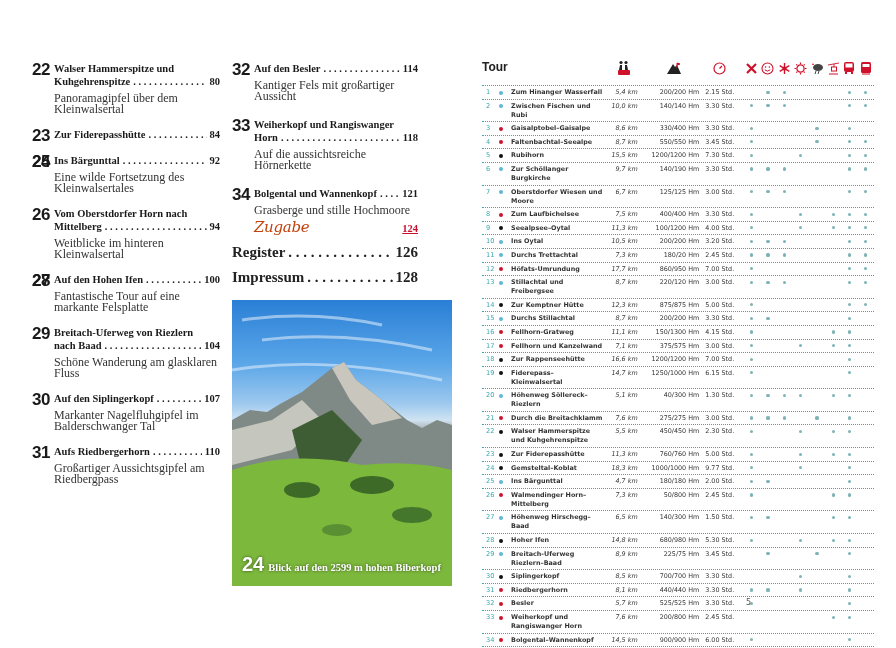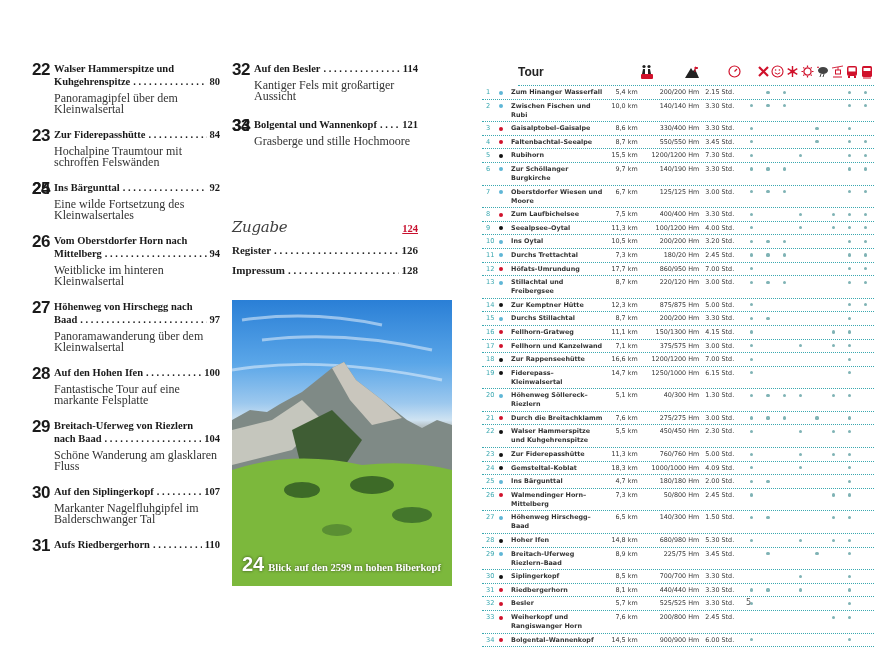--- a/index.html
+++ b/index.html
@@ -16,50 +16,50 @@
   .toc-title { font-family: "Liberation Serif", serif; font-weight: bold; font-size: 10.5px; line-height: 13px; color: #1a1a1a; }
   .toc-title-line { display: flex; align-items: flex-end; }
   .toc-title-line .t { white-space: nowrap; }
   .toc-title-line .dots { flex: 1; overflow: hidden; white-space: nowrap; margin: 0 3px; letter-spacing: 1.5px; }
   .toc-title-line .dots::before { content: ". . . . . . . . . . . . . . . . . . . . . . . . . . . . . . . . . . . . . . . . . . . . . . . . . ."; letter-spacing: 0; }
   .toc-title-line .pg { white-space: nowrap; }
   .toc-desc { font-family: Liberation Serif, serif; font-size: 12px; line-height: 11px; color: #333; margin-top: 5px; }
 
   .zugabe { position: absolute; left: 232px; top: 218px; width: 186px; }
   .zugabe-head { display: flex; justify-content: space-between; align-items: baseline; }
-  .zugabe-title { font-family: "DejaVu Serif", serif; font-style: italic; color: #404040; font-size: 15px; letter-spacing: -0.3px; }
+  .zugabe-title { font-family: "DejaVu Serif", serif; font-style: italic; color: #c2410c; font-size: 15px; letter-spacing: -0.3px; margin-left: 22px; }
   .zugabe-pg { font-family: "Liberation Serif", serif; font-weight: bold; color: #c8102e; font-size: 10.5px; text-decoration: underline; }
-  .extra-line { display: flex; align-items: baseline; font-family: "Liberation Serif", serif; font-weight: bold; font-size: 11px; margin-top: 8px; }
+  .extra-line { display: flex; align-items: baseline; font-family: "Liberation Serif", serif; font-weight: bold; font-size: 15px; margin-top: 8px; }
   .extra-line .dots { flex: 1; overflow: hidden; white-space: nowrap; margin: 0 3px; }
   .extra-line .dots::before { content: ". . . . . . . . . . . . . . . . . . . . . . . . . . . . . . . . . . . . . . . . . . . . . . . . . ."; }
 
   
   #photo { position: absolute; left: 232px; top: 300px; width: 220px; height: 286px; overflow: hidden;
     background: linear-gradient(180deg, #2a7fd6 0%, #5aa6e8 22%, #9cc8ee 36%, #cfe3f2 42%, #b9c4c9 44%, #7a8a7f 52%, #4f7c3a 60%, #6aa43a 70%, #86c040 82%, #6fae35 100%); }
   #photo svg { position: absolute; left: 0; top: 0; }
   .photo-caption { position: absolute; left: 10px; bottom: 10px; color: #fff; display: flex; align-items: baseline; text-shadow: 0 0 3px rgba(0,0,0,0.6); }
   .photo-caption .n { font-family: "Liberation Sans", sans-serif; font-weight: bold; font-size: 20px; margin-right: 4px; }
   .photo-caption .c { font-family: "Liberation Serif", serif; font-size: 10.5px; font-weight: bold; }
 
   
   #right { position: absolute; left: 482px; top: 58px; width: 392px; }
   .right-title { font-family: "DejaVu Serif", serif; font-style: italic; color: #c8102e; font-size: 22px; letter-spacing: -0.5px; height: 30px; }
-  .thead { display: flex; align-items: center; height: 26px; margin-top: 2px; border-bottom: 1.5px dotted #3aa8b0; padding-bottom: 2px; margin-left: 36px; }
+  .thead { display: flex; align-items: flex-start; height: 26px; margin-top: 2px; border-bottom: 1.5px dotted #3aa8b0; padding-bottom: 2px; }
   .thead .h-tour { font-family: "Liberation Sans", sans-serif; font-weight: bold; font-size: 12px; width: 128px; }
   .hicon { display: inline-flex; align-items: center; justify-content: center; height: 16px; }
   .h-dist { width: 40px; }
   .h-hm { width: 64px; }
   .h-time { width: 40px; justify-content: flex-start; padding-left: 8px; }
   .h-feat { width: 17px; }
   .trow { display: flex; align-items: flex-start; border-bottom: 1.2px dotted #3aa8b0; font-family: "DejaVu Sans", sans-serif; font-size: 6.4px; color: #333; padding: 2px 0 1.6px 0; min-height: 13.2px; line-height: 9px; }
   .trow .num { width: 14px; color: #3aa8b0; padding-left: 4px; font-size: 6.6px; }
   .trow .dif { width: 12px; display: flex; justify-content: center; padding-top: 2.5px; }
   .trow .dif span { width: 4px; height: 4px; border-radius: 50%; display: block; }
   .trow .name { width: 102px; padding-left: 4px; font-weight: bold; }
-  .trow .dist { width: 40px; text-align: right; padding-right: 6px; }
+  .trow .dist { width: 40px; text-align: right; padding-right: 6px; font-style: italic; }
   .trow .hm { width: 64px; text-align: right; padding-right: 6px; }
   .trow .time { width: 40px; }
   .trow .feat { width: 17px; display: flex; justify-content: center; padding-top: 2.5px; }
   .trow .feat span { width: 3.2px; height: 3.2px; border-radius: 50%; background: #7fb3b5; display: block; }
   .page-num { position: absolute; left: 746px; top: 598px; font-family: "DejaVu Sans", sans-serif; font-size: 8px; color: #555; }
 </style>
 </head>
 <body>
 
 <div id="col-left" class="col">
@@ -82,21 +82,20 @@
     <div class="toc-entry" style="margin-bottom: 13px;">
       <span class="toc-num">23</span>
       <div class="toc-body">
         <div class="toc-title">
           <div class="toc-title-line">
             <span class="t">Zur Fiderepasshütte</span>
             <span class="dots"></span>
             <span class="pg">84</span>
           </div>
         </div>
-        <div class="toc-desc">Hochalpine Traumtour mit schroffen Felswänden</div>
       </div>
     </div>
     <div class="toc-entry" style="margin-bottom: 13px;">
       <span class="toc-num">24</span>
     </div>
     <div class="toc-entry" style="margin-bottom: 13px;">
       <span class="toc-num">25</span>
       <div class="toc-body">
         <div class="toc-title">
           <div class="toc-title-line">
@@ -119,33 +118,20 @@
             <span class="t">Mittelberg</span>
             <span class="dots"></span>
             <span class="pg">94</span>
           </div>
         </div>
         <div class="toc-desc">Weitblicke im hinteren Kleinwalsertal</div>
       </div>
     </div>
     <div class="toc-entry" style="margin-bottom: 13px;">
       <span class="toc-num">27</span>
-      <div class="toc-body">
-        <div class="toc-title">
-          <div class="toc-title-line">
-            <span class="t">Höhenweg von Hirschegg nach</span>
-          </div>
-          <div class="toc-title-line">
-            <span class="t">Baad</span>
-            <span class="dots"></span>
-            <span class="pg">97</span>
-          </div>
-        </div>
-        <div class="toc-desc">Panoramawanderung über dem Kleinwalsertal</div>
-      </div>
     </div>
     <div class="toc-entry" style="margin-bottom: 13px;">
       <span class="toc-num">28</span>
       <div class="toc-body">
         <div class="toc-title">
           <div class="toc-title-line">
             <span class="t">Auf den Hohen Ifen</span>
             <span class="dots"></span>
             <span class="pg">100</span>
           </div>
@@ -185,40 +171,54 @@
     <div class="toc-entry" style="margin-bottom: 13px;">
       <span class="toc-num">31</span>
       <div class="toc-body">
         <div class="toc-title">
           <div class="toc-title-line">
             <span class="t">Aufs Riedbergerhorn</span>
             <span class="dots"></span>
             <span class="pg">110</span>
           </div>
         </div>
+        <div class="toc-desc">Großartiger Aussichtsgipfel am Riedbergpass</div>
       </div>
     </div>
   </div>
 
 <div id="col-mid" class="col">
     <div class="toc-entry" style="margin-bottom: 16px;">
       <span class="toc-num">32</span>
       <div class="toc-body">
         <div class="toc-title">
           <div class="toc-title-line">
             <span class="t">Auf den Besler</span>
             <span class="dots"></span>
             <span class="pg">114</span>
           </div>
         </div>
         <div class="toc-desc">Kantiger Fels mit großartiger Aussicht</div>
       </div>
     </div>
     <div class="toc-entry" style="margin-bottom: 16px;">
       <span class="toc-num">33</span>
+      <div class="toc-body">
+        <div class="toc-title">
+          <div class="toc-title-line">
+            <span class="t">Weiherkopf und Rangiswanger</span>
+          </div>
+          <div class="toc-title-line">
+            <span class="t">Horn</span>
+            <span class="dots"></span>
+            <span class="pg">118</span>
+          </div>
+        </div>
+        <div class="toc-desc">Auf die aussichtsreiche Hörnerkette</div>
+      </div>
     </div>
     <div class="toc-entry" style="margin-bottom: 16px;">
       <span class="toc-num">34</span>
       <div class="toc-body">
         <div class="toc-title">
           <div class="toc-title-line">
             <span class="t">Bolgental und Wannenkopf</span>
             <span class="dots"></span>
             <span class="pg">121</span>
           </div>
@@ -947,21 +947,21 @@
         <span class="feat"></span>
       </div>
       <div class="trow">
         <span class="num">24</span>
         <span class="dif">
           <span style="background: rgb(17, 17, 17);"></span>
         </span>
         <span class="name">Gemsteltal–Koblat</span>
         <span class="dist">18,3 km</span>
         <span class="hm">1000/1000 Hm</span>
-        <span class="time">4.09 Std.</span>
+        <span class="time">9.77 Std.</span>
         <span class="feat">
           <span></span>
         </span>
         <span class="feat"></span>
         <span class="feat"></span>
         <span class="feat">
           <span></span>
         </span>
         <span class="feat"></span>
         <span class="feat"></span>

